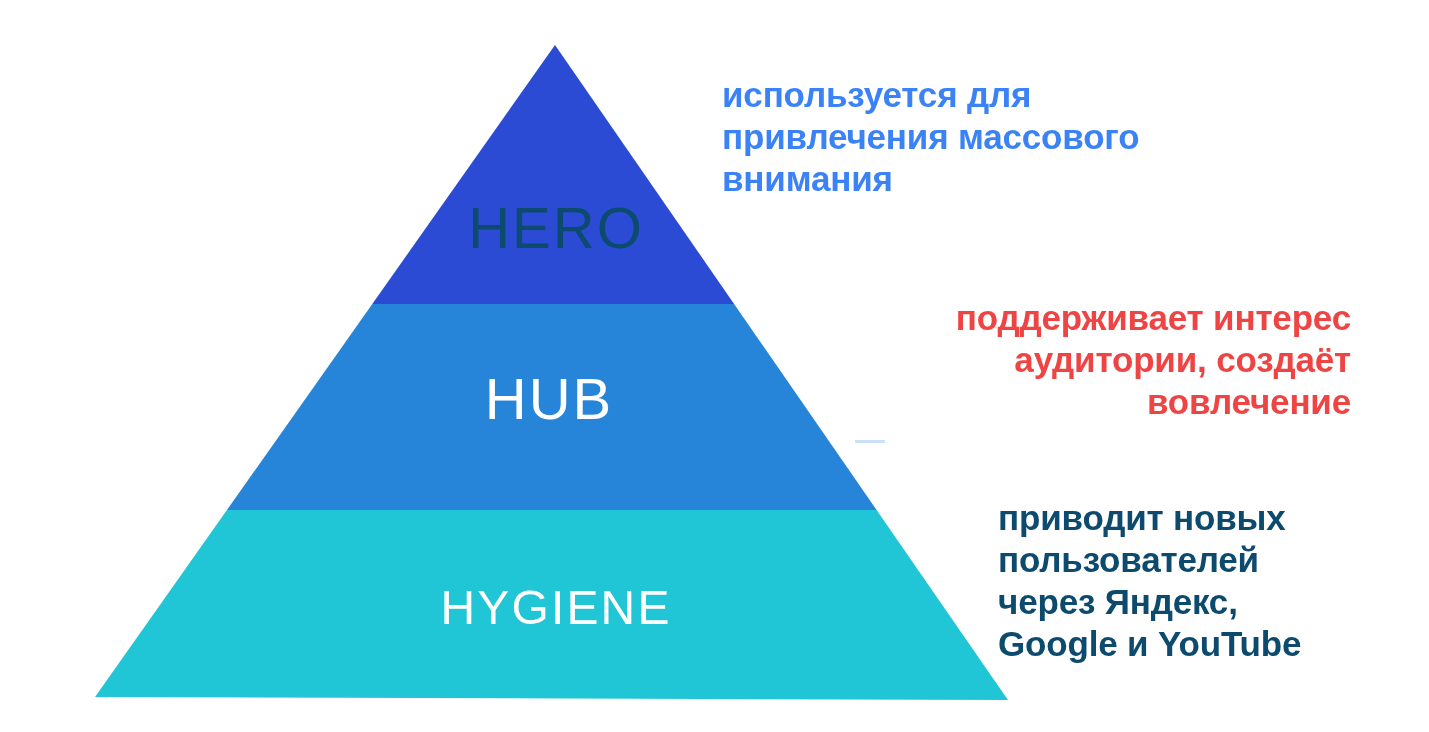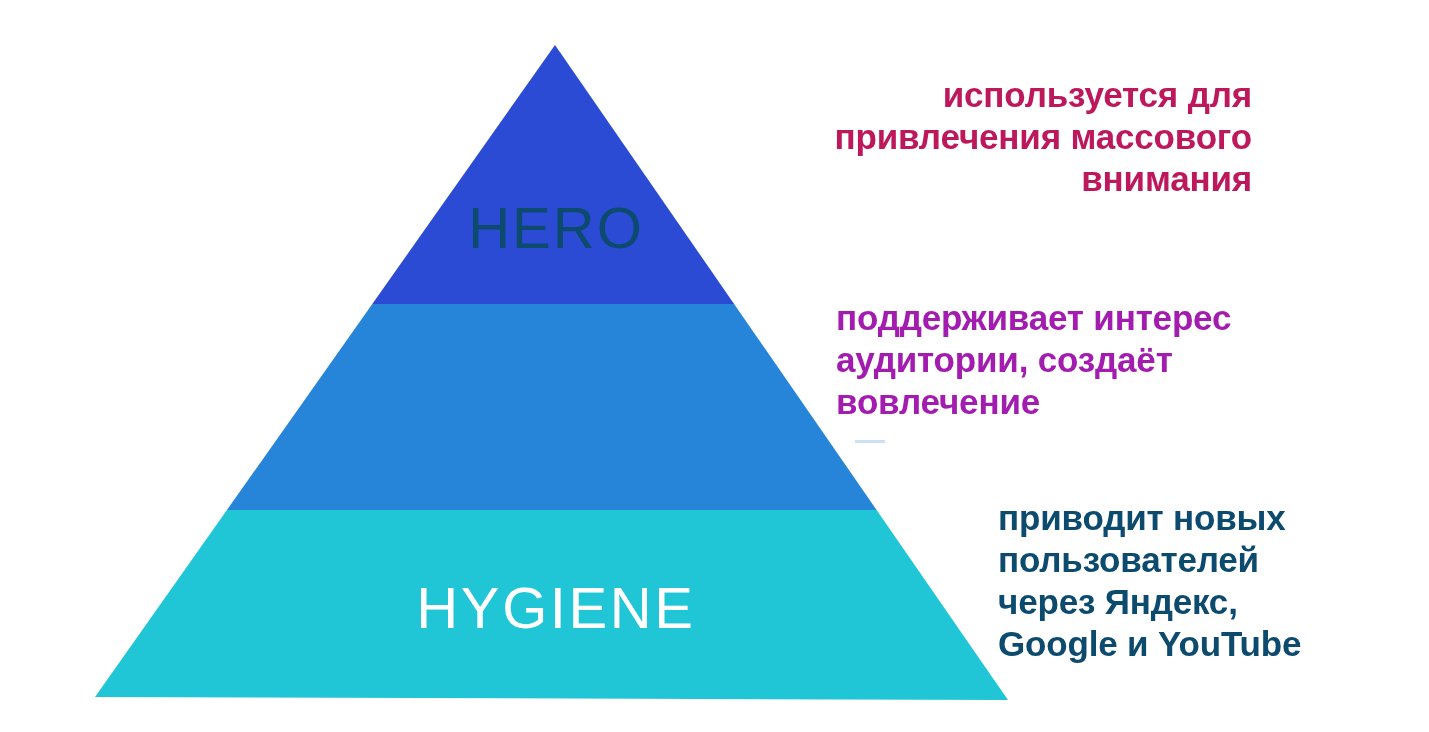--- a/index.html
+++ b/index.html
@@ -53,21 +53,21 @@
   }
   #tier-label-hub {
     left: 549px;
     top: 399px;
     font-size: 58px;
     letter-spacing: 0.035em;
   }
   #tier-label-hygiene {
     left: 556px;
     top: 608px;
-    font-size: 58px;
+    font-size: 48px;
     letter-spacing: 0.045em;
   }
 
   
   .annotation {
     position: absolute;
     font-family: "Liberation Sans", sans-serif;
     font-weight: 700;
     line-height: 1.20;
     letter-spacing: -0.005em;
@@ -118,29 +118,30 @@
       </defs>
       <g clip-path="url(#pyramid-clip)">
         <rect id="tier-band-hero" x="0" y="0" width="1429" height="304" fill="#2b4bd4"></rect>
         <rect id="tier-band-hub" x="0" y="304" width="1429" height="206" fill="#2684d9"></rect>
         <rect id="tier-band-hygiene" x="0" y="510" width="1429" height="222" fill="#21c6d6"></rect>
       </g>
     </svg>
 
     <div class="tier-label" id="tier-label-hero" style="color: #0c4a6e;">HERO</div>
 
+    <div class="tier-label" id="tier-label-hub" style="color: rgb(255, 255, 255);">HUB</div>
 
     <div class="tier-label" id="tier-label-hygiene" style="color: rgb(255, 255, 255);">HYGIENE</div>
   </div>
 
-  <div class="annotation" id="annotation-hero" style="color: #be185d; text-align: right;">используется для
+  <div class="annotation" id="annotation-hero" style="color: #3b82f6;">используется для
 привлечения массового
 внимания</div>
 
-  <div class="annotation" id="annotation-hub" style="color: #a21caf;">поддерживает интерес
+  <div class="annotation" id="annotation-hub" style="color: #ef4444; text-align: right;">поддерживает интерес
 аудитории, создаёт
 вовлечение</div>
 
   <div id="stroke-artifact"></div>
 
   <div class="annotation" id="annotation-hygiene" style="color: #0c4a6e;">приводит новых
 пользователей
 через Яндекс,
 Google и YouTube</div>
 

